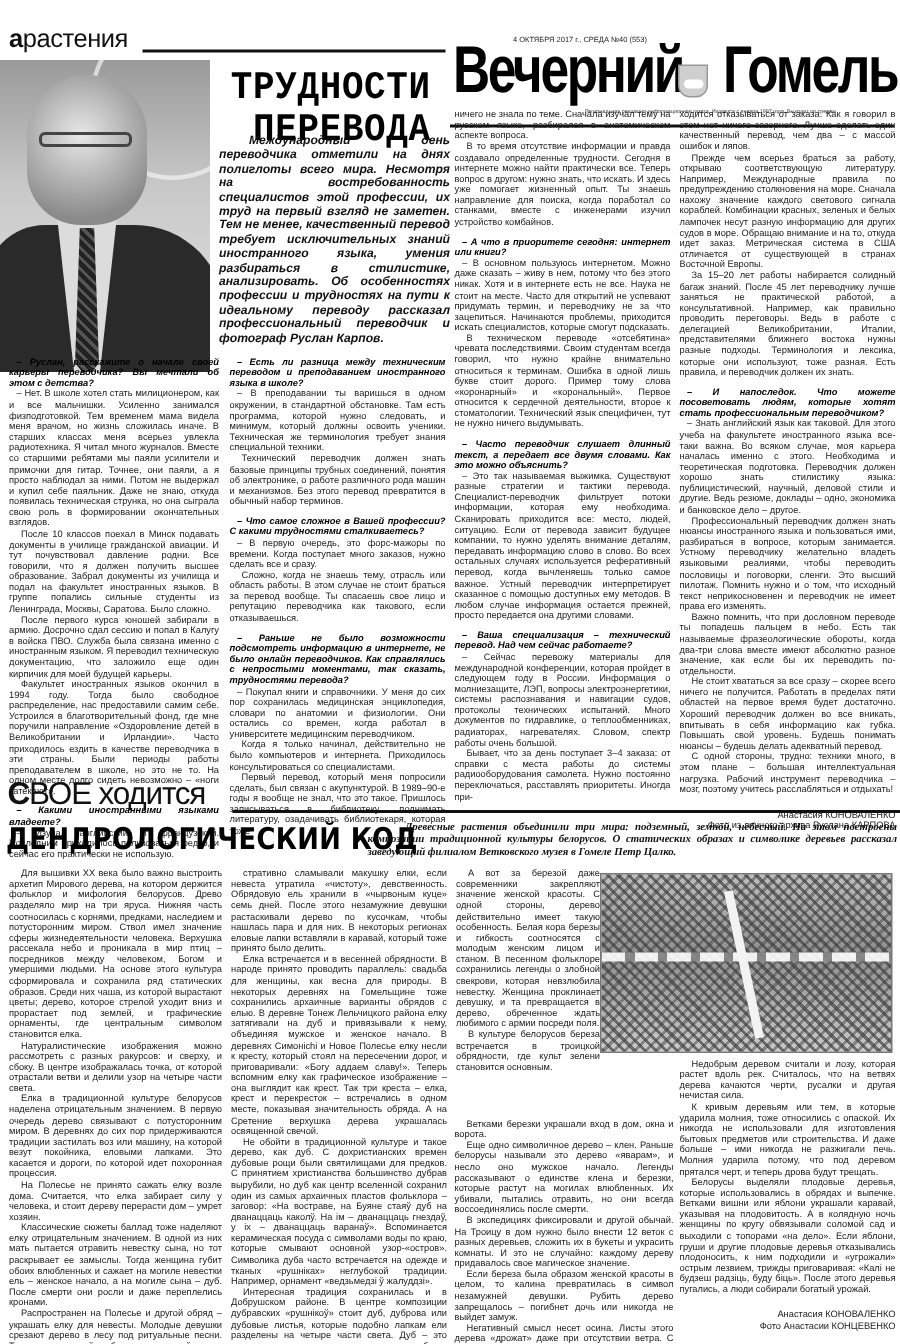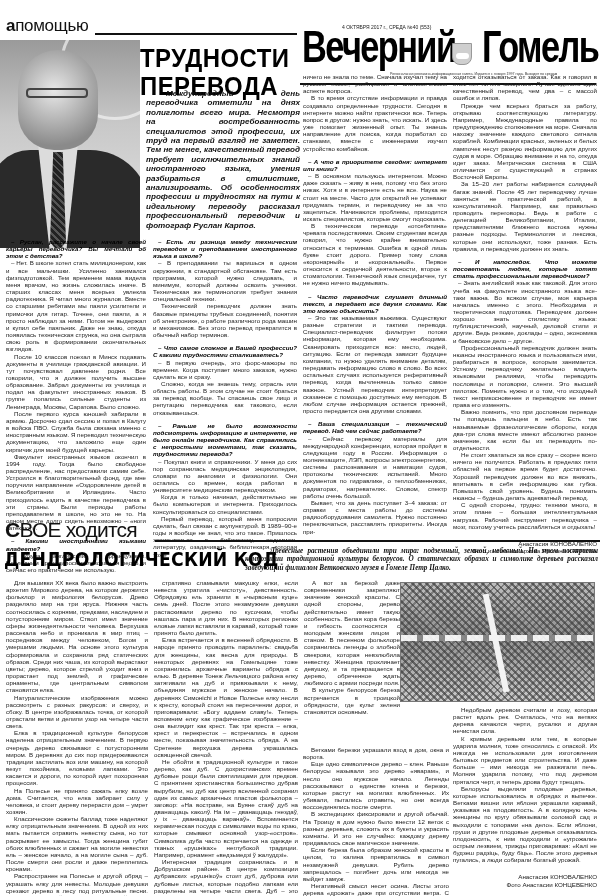--- a/index.html
+++ b/index.html
@@ -27,21 +27,21 @@
     background: linear-gradient(180deg, #9a9a9a 0%, #c8c8c8 40%, #e6e6e6 100%); }
   .photo .face { position:absolute; left: 18px; top: 10px; width: 80px; height: 100px; border-radius: 40px 40px 36px 36px; background: radial-gradient(circle at 45% 40%, #e8e8e8, #8a8a8a 75%); }
   .photo .glasses { position:absolute; left: 26px; top: 48px; width: 62px; height: 10px; border: 2px solid #444; border-radius: 4px; }
   .photo .suit { position:absolute; left: -10px; top: 110px; width: 160px; height: 110px; background: #2a2a2a; border-radius: 40px 60px 0 0; }
   .photo .shirt { position:absolute; left: 38px; top: 104px; width: 40px; height: 110px; background: #dcdcdc; clip-path: polygon(0 0,100% 0,70% 100%,30% 100%); }
   .photo .tie { position:absolute; left: 50px; top: 112px; width: 16px; height: 100px; background: repeating-linear-gradient(45deg,#222 0 3px,#555 3px 5px); clip-path: polygon(20% 0,80% 0,100% 90%,50% 100%,0 90%); }
   .photo .emblem-arc { position:absolute; left: 60px; top: -30px; width: 110px; height: 110px; border: 3px solid #f2f2f2; border-radius: 50%; opacity: .7; }
   .photo .big-n { position:absolute; left: 100px; top: 150px; font-size: 90px; font-weight: 700; color: #f5f5f5; line-height: 1; }
 
   
-  .headline { left: 140px; top: 44px; width: 160px; font-family: Liberation Sans, sans-serif; font-weight: 700; font-size: 26px; line-height: 28px; letter-spacing: 0.5px; color: #000; text-align: left; }
+  .headline { left: 140px; top: 44px; width: 160px; font-family: Liberation Mono, monospace; font-weight: 700; font-size: 26px; line-height: 28px; letter-spacing: 0.5px; color: #000; text-align: right; }
   .headline span { display: block; transform: scaleX(0.92); transform-origin: left; }
 
   .lead { left: 146px; top: 89px; width: 154px; font-size: 8.1px; line-height: 9.4px; font-weight: 700; font-style: italic; text-align: justify; text-indent: 20px; }
 
   
   .col { position: absolute; font-size: 6.2px; line-height: 7.15px; text-align: justify; color: #222; }
   .col p { text-indent: 8px; }
   .col p.q { font-weight: 700; font-style: italic; color: #000; text-indent: 5px; margin-top: 6px; }
   .col p.nq { text-indent: 5px; }
   .col p.first-q { margin-top: 0; }
@@ -71,21 +71,21 @@
       repeating-linear-gradient(45deg, rgba(60,60,60,.65) 0 2px, transparent 2px 5px),
       repeating-linear-gradient(-45deg, rgba(80,80,80,.55) 0 2px, transparent 2px 5px),
       linear-gradient(180deg, #bdbdbd, #8f8f8f 45%, #c9c9c9);
     border: 1px solid #777; }
   .pattern::before { content:""; position:absolute; left: 0; top: 52px; width: 100%; height: 6px; background: repeating-linear-gradient(90deg,#fff 0 16px,#888 16px 22px); opacity:.9; }
   .pattern::after { content:""; position:absolute; left: 92px; top: 10px; width: 6px; height: 100px; background:#f3f3f3; transform: rotate(-12deg); }
 </style>
 </head>
 <body>
 
-<div class="abs rubric"><b>а</b><span>помощью</span></div>
+<div class="abs rubric"><b>а</b><span>растения</span></div>
 <div class="abs rubric-line"></div>
 
 <div class="abs masthead">
   <div class="mast-date">4 ОКТЯБРЯ 2017 г., СРЕДА №40 (553)</div>
   <div class="mast-title"><span>Вечерний</span><span class="sp"></span><span>Гомель</span></div>
   <div class="mast-emblem"></div>
   <div class="mast-sub">Региональная рекламно-информационная газета. Издается с января 1997 года. Выходит по средам</div>
   <div class="mast-rule"></div>
 </div>
 

